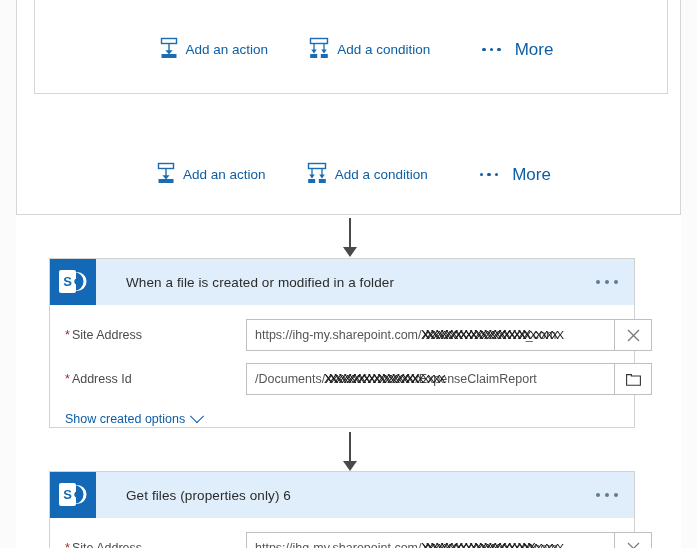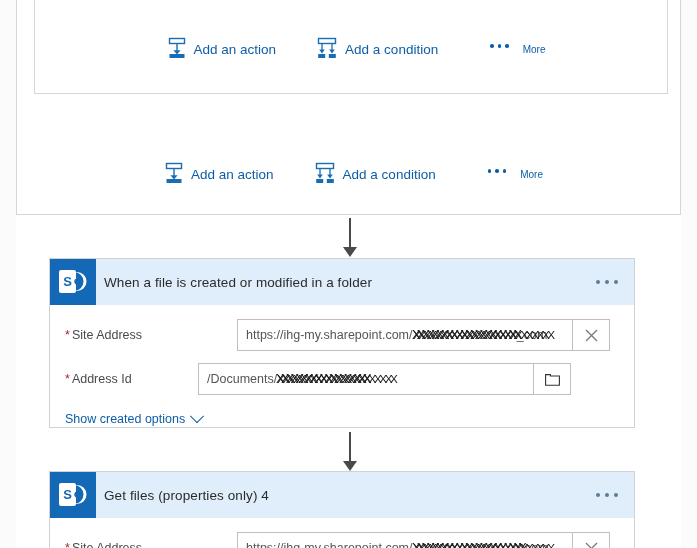--- a/index.html
+++ b/index.html
@@ -60,24 +60,24 @@
     padding: 3px 2px;
     white-space: nowrap;
   }
   .act-btn .lbl { color: #0d5ea6; }
 
   .gap-a { width: 36px; }
   .gap-b { width: 50px; }
 
   .more-btn {
     display: flex;
-    align-items: flex-start;
+    align-items: center;
     gap: 14px;
     color: #0d5ea6;
-    font-size: 10px;
+    font-size: 17px;
     cursor: pointer;
     user-select: none;
     white-space: nowrap;
   }
   .dots-inline {
     display: flex;
     gap: 4px;
     align-items: center;
   }
   .dots-inline i {
@@ -149,21 +149,21 @@
     line-height: 23px;
   }
   .sp-icon .sp-swoosh {
     position: absolute;
     left: 24px;
     top: 13px;
     width: 14px;
     height: 19px;
   }
   .step-title {
-    margin-left: 8px;
+    margin-left: 30px;
     font-size: 13.5px;
     color: #2b2b2b;
     letter-spacing: 0.1px;
   }
   .step-menu {
     position: absolute;
     right: 16px;
     top: 50%;
     transform: translateY(-50%);
     display: flex;
@@ -179,52 +179,53 @@
   }
 
   .step-body { padding: 0; }
 
   .field-row {
     display: flex;
     align-items: center;
     height: 40px;
     padding: 0 0 0 0;
   }
-  .field-row.r1 { margin-top: 10px; gap: 39px; }
+  .field-row.r1 { margin-top: 10px; }
   .field-row.r2 { margin-top: 4px; }
 
   .field-label {
     width: 148px;
     flex: 0 0 148px;
     padding-left: 15px;
     box-sizing: border-box;
     font-size: 12.5px;
     color: #4a4a4a;
     white-space: nowrap;
   }
   .req { color: #a4262c; margin-right: 2px; }
 
   .input-wrap {
     position: relative;
     display: flex;
     align-items: stretch;
     height: 32px;
   }
   .input-box {
-    width: 336px;
+    width: 369px;
     border: 1px solid #bfbfbf;
     background: #fff;
     display: flex;
     align-items: center;
     padding: 0 8px;
     box-sizing: border-box;
     overflow: hidden;
     font-size: 12.5px;
     color: #555555;
     white-space: nowrap;
+    margin-left: 48px;
   }
   .input-affix {
     width: 36px;
     border: 1px solid #bfbfbf;
     border-left: none;
     background: #fff;
     display: flex;
     align-items: center;
     justify-content: center;
     cursor: pointer;
@@ -408,20 +409,21 @@
     </div>
 
     <div class="field-row r2">
       <div class="field-label">
         <span class="req">*</span><span>Address Id</span>
       </div>
       <div class="input-wrap">
         <div class="input-box">
           <span>/Documents/</span>
             <span class="redacted" data-over="XXXXXXXXXXXXXXXXXXXXXX">XXXXXXXXXXXXXXXXXXX</span>
+            <span>/ExpenseClaimReport</span>
         </div>
         <div class="input-affix">
           <svg width="15" height="13" viewBox="0 0 15 13">
             <path d="M0.6,1.6 L5.4,1.6 L5.4,3.0 L14.4,3.0 L14.4,12.2 L0.6,12.2 Z" fill="none" stroke="#333" stroke-width="1.1"></path>
           </svg>
         </div>
       </div>
     </div>
 
     <div class="adv-link">
@@ -438,21 +440,21 @@
 
 <div class="step-card" style="top:471px; height:90px;">
   <div class="step-header">
     <div class="sp-icon">
       <div class="sp-tile">S</div>
       <svg class="sp-swoosh" viewBox="0 0 14 19">
         <path d="M0,0 L3,0 A9.5,9.5 0 0 1 3,19 L0,19 A9.5,9.5 0 0 0 0,0 Z" fill="#ffffff"></path>
         <circle cx="3.4" cy="9.5" r="3.1" fill="#1369b5"></circle>
       </svg>
     </div>
-    <div class="step-title">Get files (properties only) 4</div>
+    <div class="step-title">Get files (properties only) 6</div>
     <div class="step-menu">
         <i></i>
         <i></i>
         <i></i>
       </div>
   </div>
 
   <div class="step-body">
     <div class="field-row r1">
       <div class="field-label">

